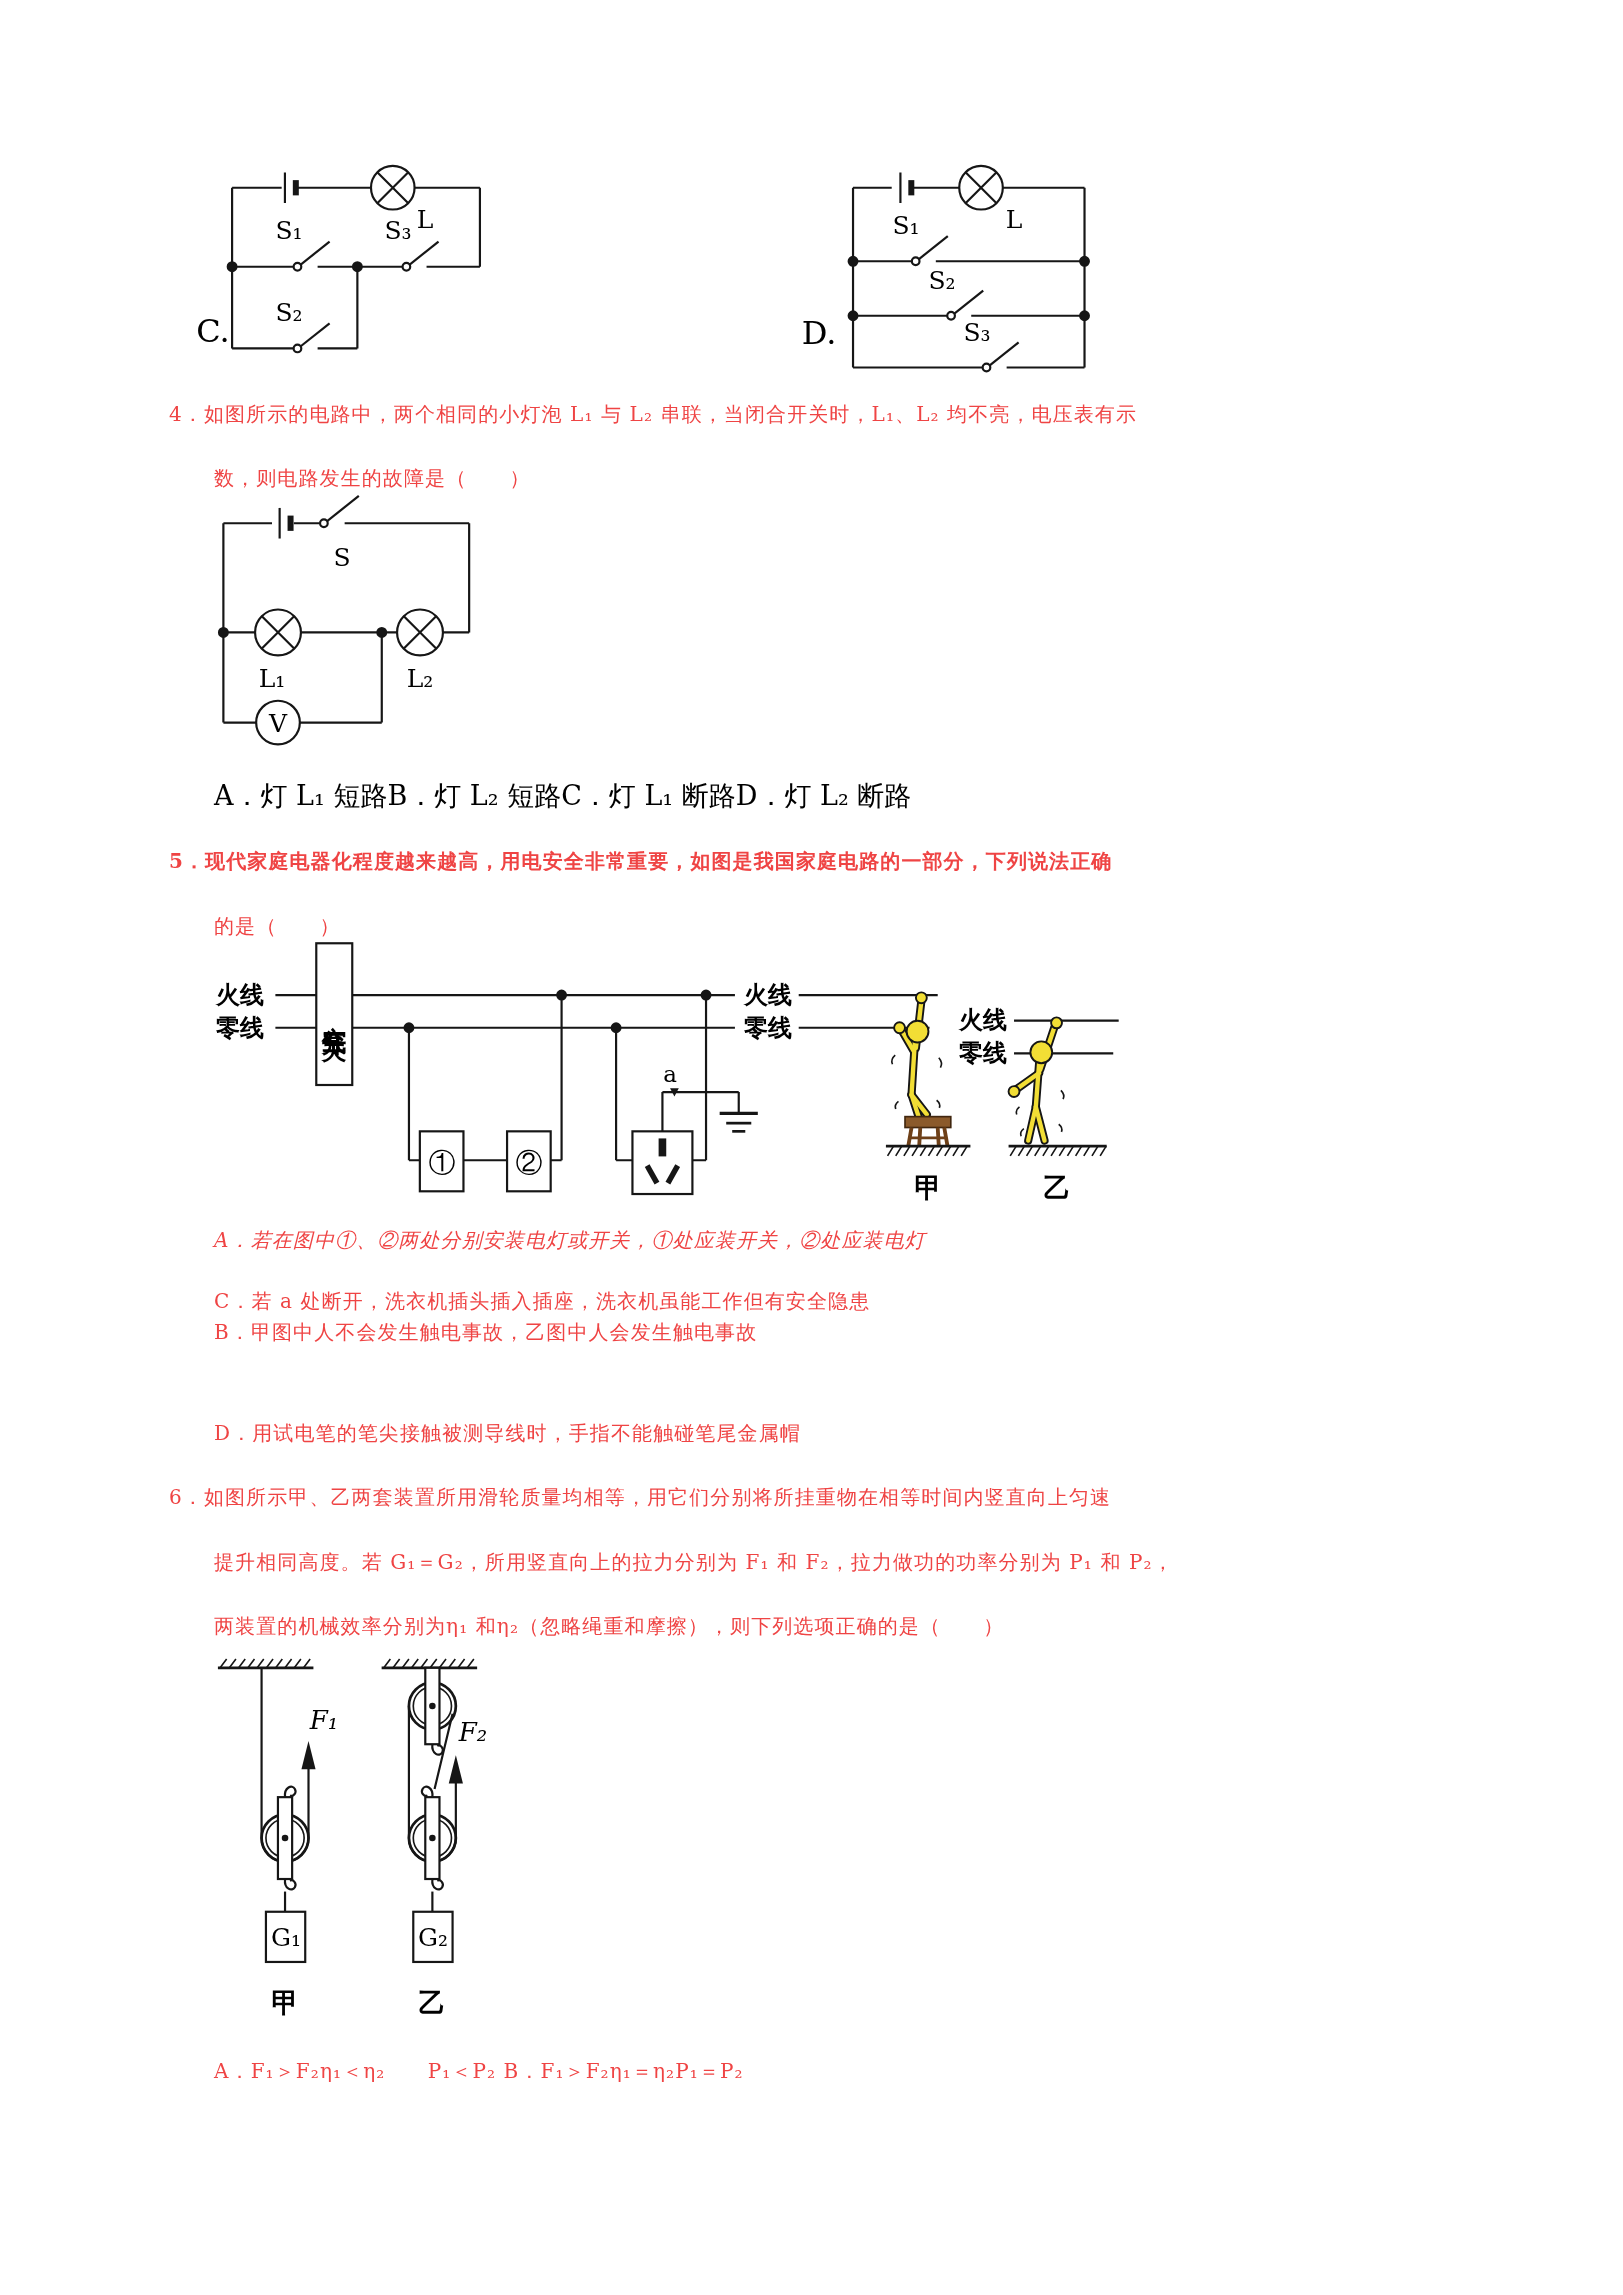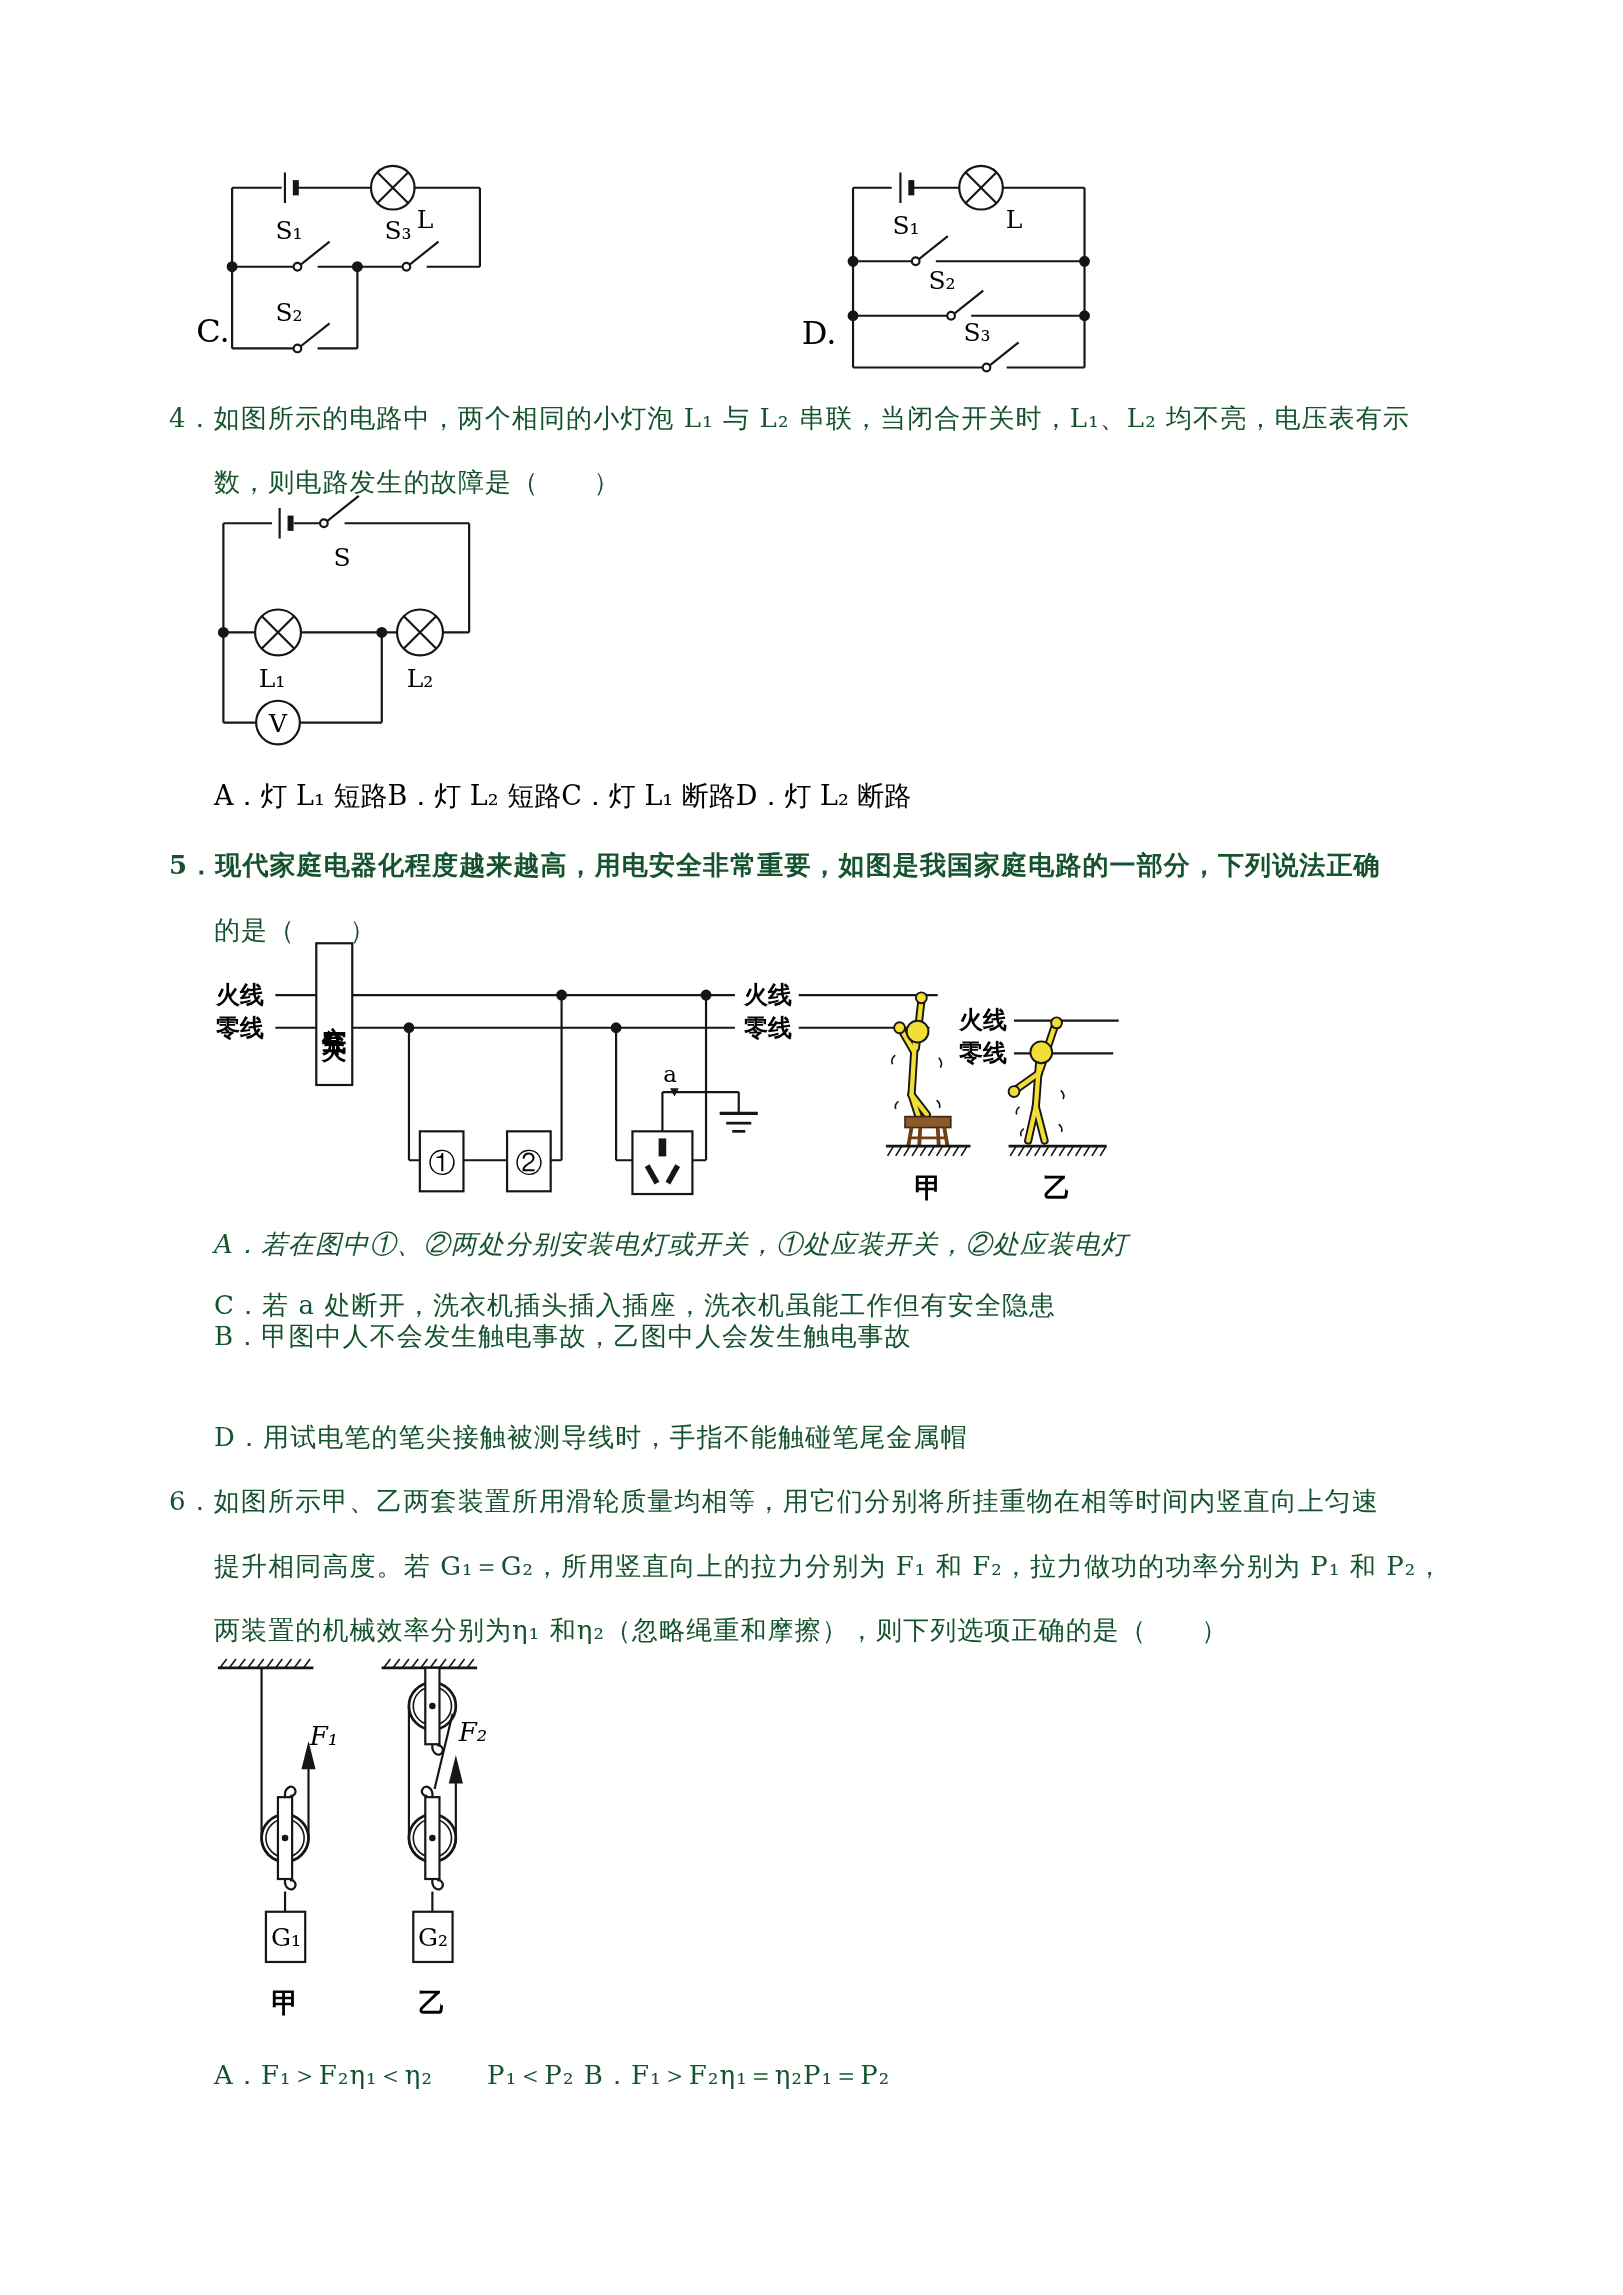--- a/index.html
+++ b/index.html
@@ -5,24 +5,24 @@
   * { margin:0; padding:0; box-sizing:border-box; }
   html,body { background:#ffffff; }
   body {
     position:relative;
     width:1623px; height:2295px;
     font-family:"DejaVu Serif","Liberation Serif",serif;
     color:#000;
   }
   .qline {
     position:absolute;
-    font-size:26px;
+    font-size:20px;
     letter-spacing:1.1px;
     white-space:nowrap;
-    color:#14532d;
+    color:#ef4444;
   }
   .opt-row { position:absolute; display:flex; }
   .opt-row span { font-size:27px; white-space:nowrap; }
   .fig { position:absolute; }
   .fig svg { position:absolute; left:0; top:0; overflow:visible; }
   .lbl {
     position:absolute;
     transform:translate(-50%,-50%);
     font-size:25px;
     white-space:nowrap;
@@ -331,21 +331,21 @@
         <circle cx="413" cy="330" r="35" stroke-width="3"></circle>
         <rect x="400" y="255" width="26" height="150" fill="#ffffff"></rect>
         <circle cx="413" cy="330" r="6" fill="#161616" stroke="none"></circle>
         <path d="M413,255 C415,237 400,231 395,240 C391,247 398,255 404,252"></path>
         <path d="M413,405 C411,423 426,429 431,420 C435,413 428,405 422,408"></path>
       </g>
       <path d="M413,428 V465"></path>
       <rect x="378" y="465" width="72" height="92" fill="#ffffff"></rect>
     </g>
   </svg>
-  <span class="lbl ital" style="left:117px; top:78px;">F₁</span>
+  <span class="lbl ital" style="left:117px; top:62px;">F₁</span>
   <span class="lbl ital" style="left:266px; top:74px;">F₂</span>
   <span class="lbl" style="left:79px; top:279px;">G₁</span>
   <span class="lbl" style="left:226px; top:279px;">G₂</span>
   <span class="lbl zone" style="left:78px; top:344px;">甲</span>
   <span class="lbl zone" style="left:225px; top:344px;">乙</span>
 </div>
 
 <div class="qline" style="left:214px; top:2058px;">A．F₁＞F₂η₁＜η₂　　P₁＜P₂ B．F₁＞F₂η₁＝η₂P₁＝P₂</div>
 
 

